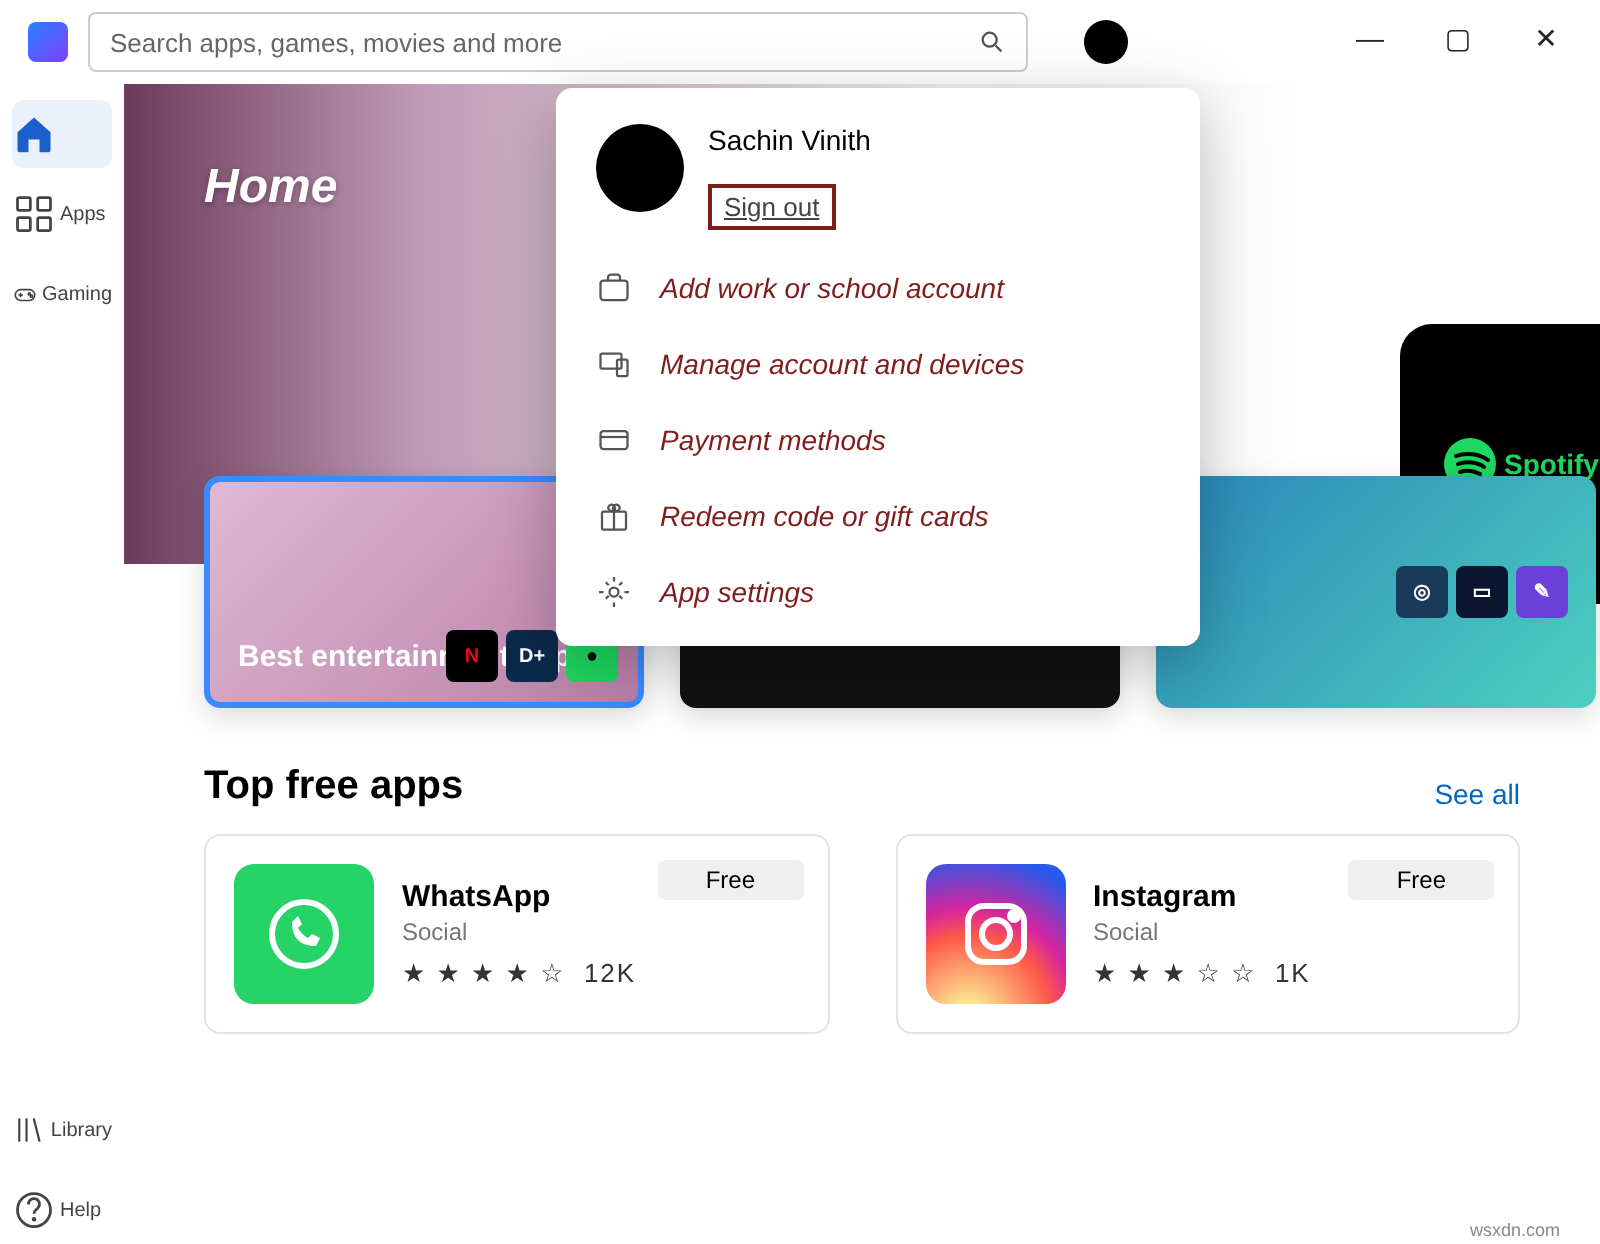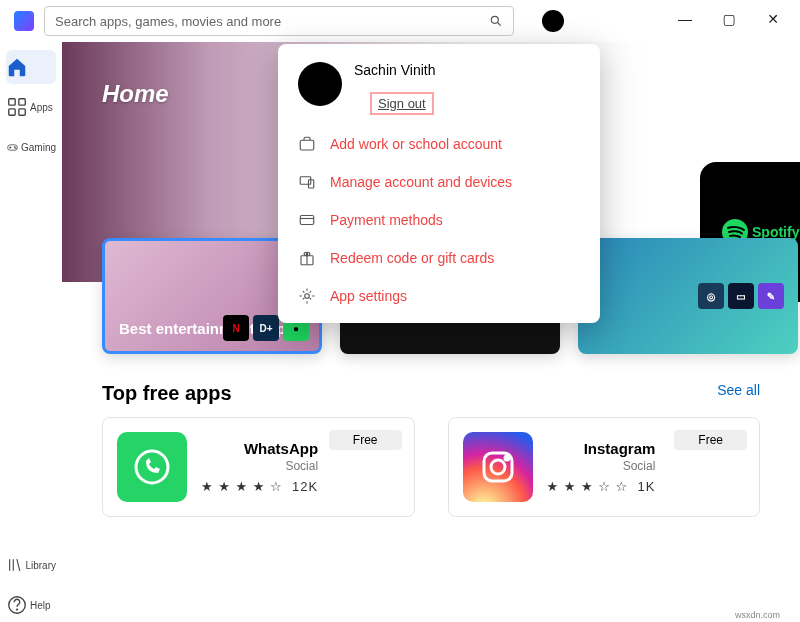--- a/index.html
+++ b/index.html
@@ -23,40 +23,40 @@
 .strip { position:absolute; left:40px; right:0; bottom:-72px; display:flex; gap:18px; height:116px;}
 .card { width:220px; height:116px; border-radius:8px; position:relative; overflow:hidden; display:flex; align-items:flex-end; padding:14px; color:#fff; font-weight:600; font-size:15px; box-shadow:0 4px 14px rgba(0,0,0,.15);}
 .card.sel { border:3px solid #3a8bff; }
 .card .tiles { position:absolute; right:10px; bottom:10px; display:flex; gap:4px;}
 .tile { width:26px; height:26px; border-radius:4px; display:flex; align-items:center; justify-content:center; font-size:10px; color:#fff;}
 .card1 { background:linear-gradient(135deg,#dfb9d3,#b97fa9); }
 .card2 { background:#111; }
 .card3 { background:linear-gradient(135deg,#2a86b8,#4dd0c0); }
 .spotify-hero { position:absolute; right:-40px; top:120px; width:140px; height:140px; background:#000; border-radius:16px; display:flex; align-items:center; justify-content:center;}
 .section { margin-top:100px; padding:0 40px; }
-.section-head { display:flex; justify-content:space-between; align-items:flex-start; margin-bottom:12px;}
+.section-head { display:flex; justify-content:space-between; align-items:flex-end; margin-bottom:12px;}
 .section-head h2 { font-size:20px; font-weight:600;}
 .seeall { color:#0067c0; font-size:14px; cursor:pointer;}
-.apps-row { display:flex; gap:33px;text-align:right; }
+.apps-row { display:flex; gap:33px; }
 .app-card { flex:1; border:1px solid #e3e3e3; border-radius:8px; padding:14px; display:flex; gap:14px; align-items:center; position:relative; background:#fff;}
 .app-icon { width:70px; height:70px; border-radius:10px; display:flex; align-items:center; justify-content:center;}
 .app-icon.wa { background:#25d366;}
 .app-icon.ig { background:radial-gradient(circle at 30% 110%,#fdf497 0%,#fdf497 5%,#fd5949 45%,#d6249f 60%,#285AEB 90%); }
 .app-info .name { font-size:15px; font-weight:600; }
 .app-info .cat { font-size:12px; color:#777; margin:2px 0 6px;}
 .stars { color:#333; font-size:13px; letter-spacing:1px;}
 .free { position:absolute; right:12px; top:12px; background:#efefef; border-radius:4px; font-size:12px; padding:3px 24px;}
 
 .dropdown { position:absolute; top:44px; left:278px; width:322px; background:#fff; border-radius:8px; box-shadow:0 8px 32px rgba(0,0,0,.25); z-index:100; padding:14px 0 8px;}
 .dd-head { display:flex; gap:12px; padding:4px 20px 10px; align-items:flex-start;}
 .dd-avatar { width:44px; height:44px; background:#000; border-radius:50%;}
 .dd-user .nm { font-size:14px; }
 .dd-user .so { font-size:13px; color:#444; margin-top:14px; }
-.so-box { border:2px solid #fca5a5; display:inline-block; padding:2px 6px; text-decoration:underline;margin-left:16px;}
-.dd-item { display:flex; align-items:center; gap:14px; padding:10px 20px; font-size:14px; color:#ef4444;}
+.so-box { border:2px solid #7f1d1d; display:inline-block; padding:2px 6px; text-decoration:underline;}
+.dd-item { display:flex; align-items:center; gap:14px; padding:10px 20px; font-size:14px; color:#7f1d1d;font-style:italic;}
 .dd-item svg { width:18px; height:18px; flex-shrink:0;}
 .watermark { position:absolute; right:20px; bottom:2px; font-size:9px; color:#888;}
 </style>
 </head>
 <body>
 
 <div class="titlebar">
   <div class="btn">—</div>
   <div class="btn">▢</div>
   <div class="btn">✕</div>

